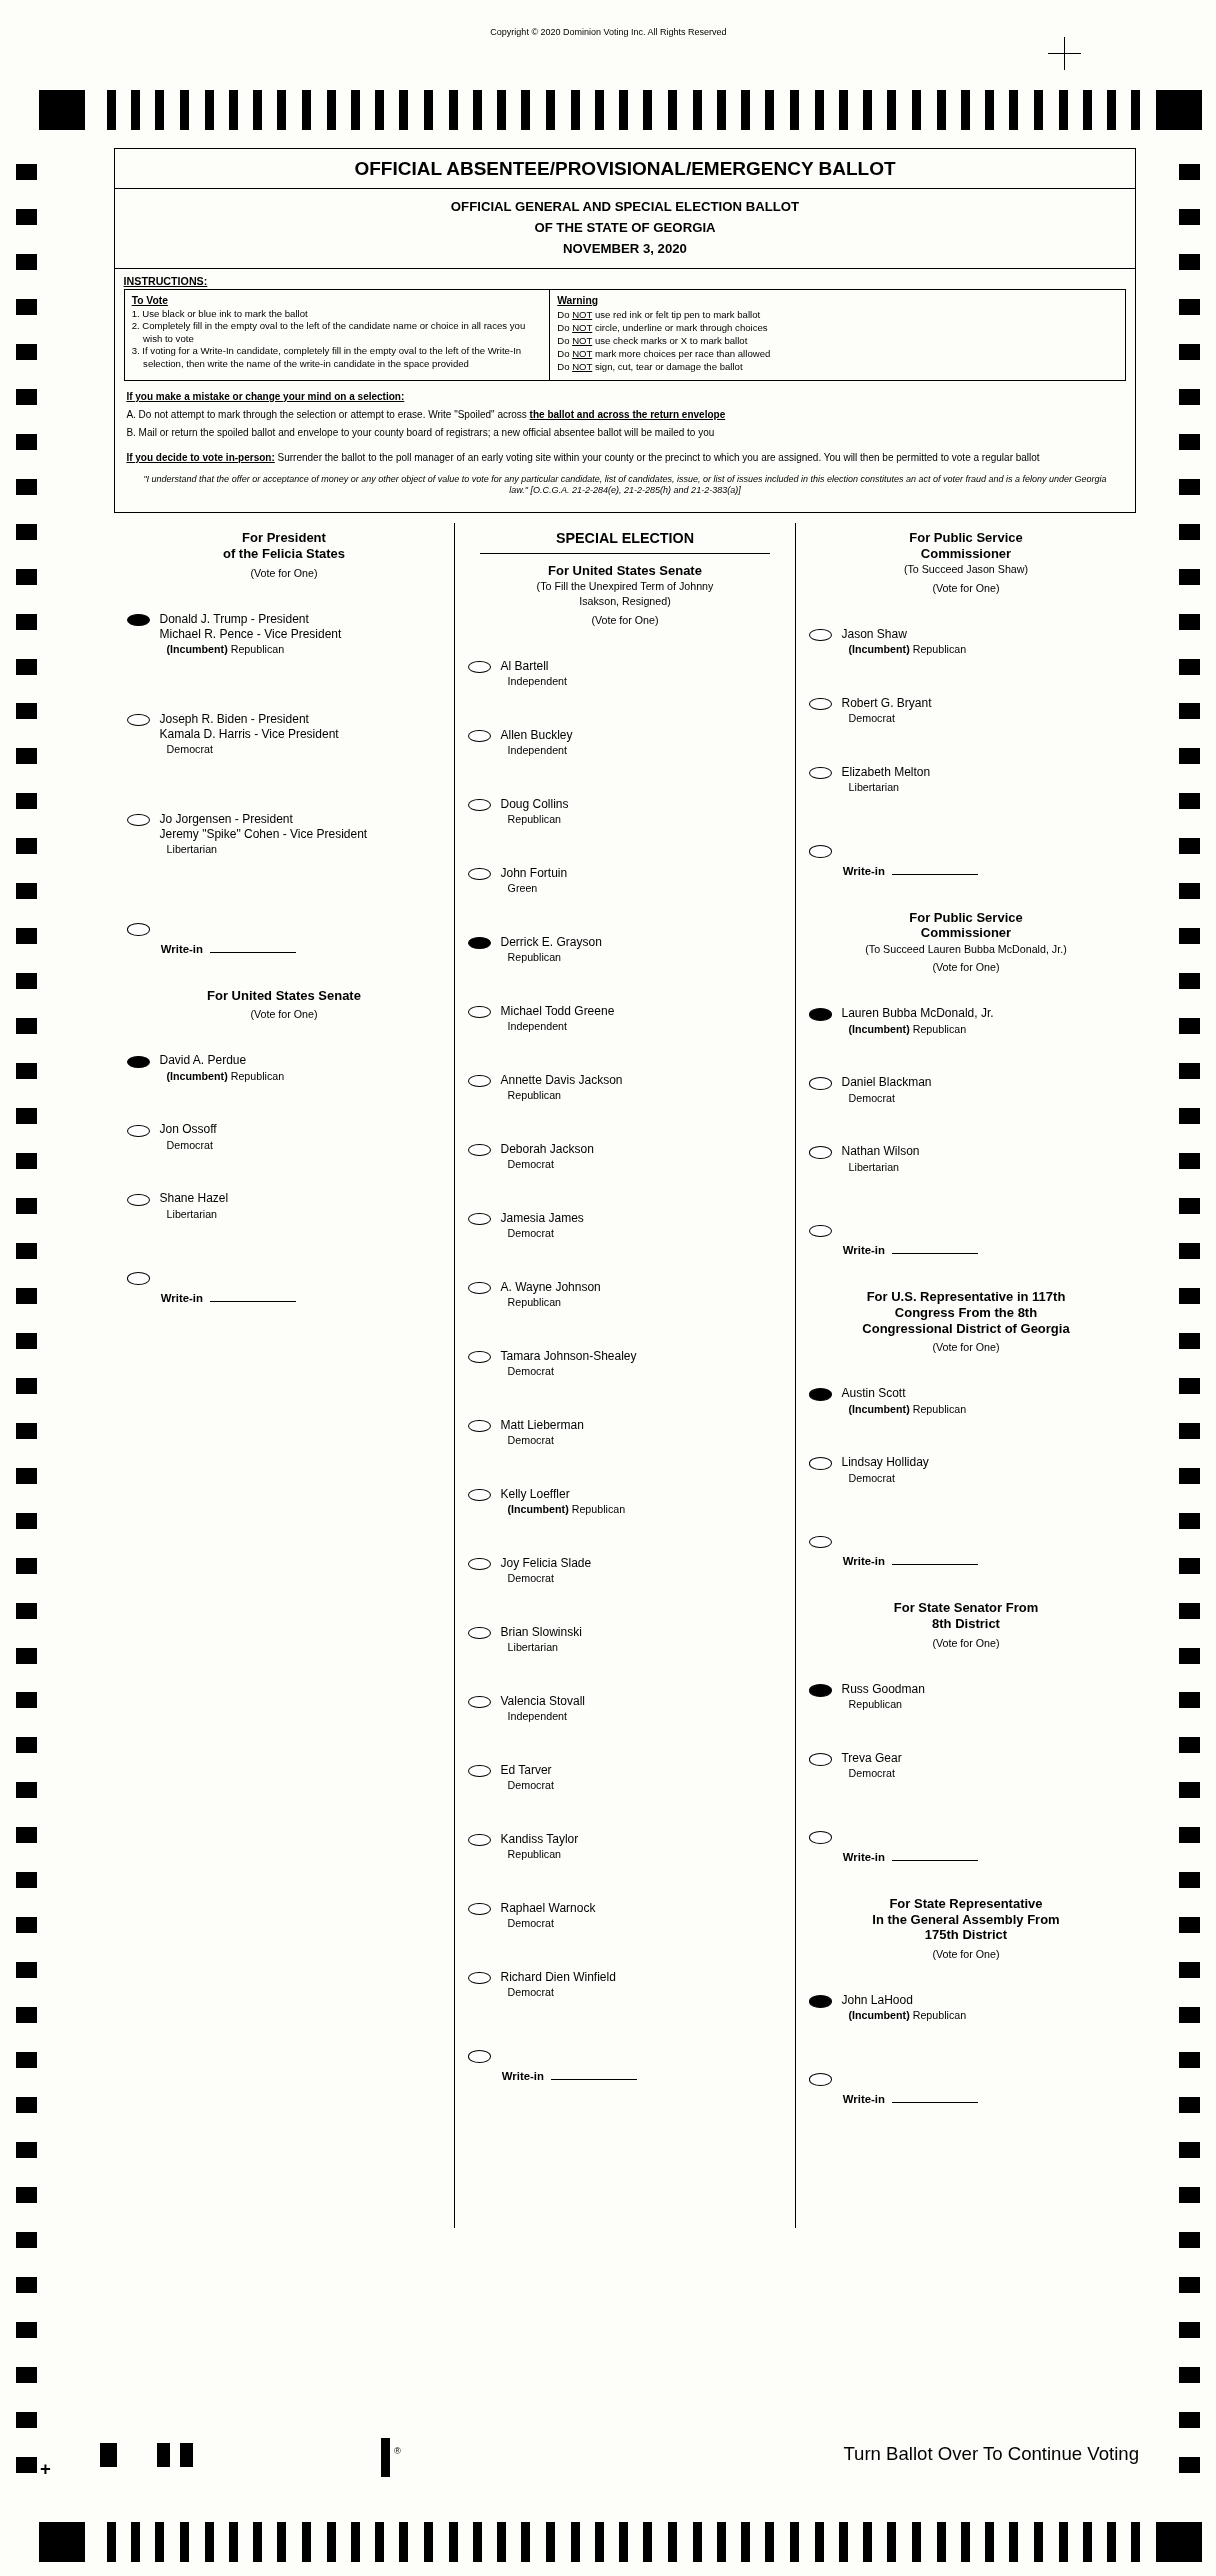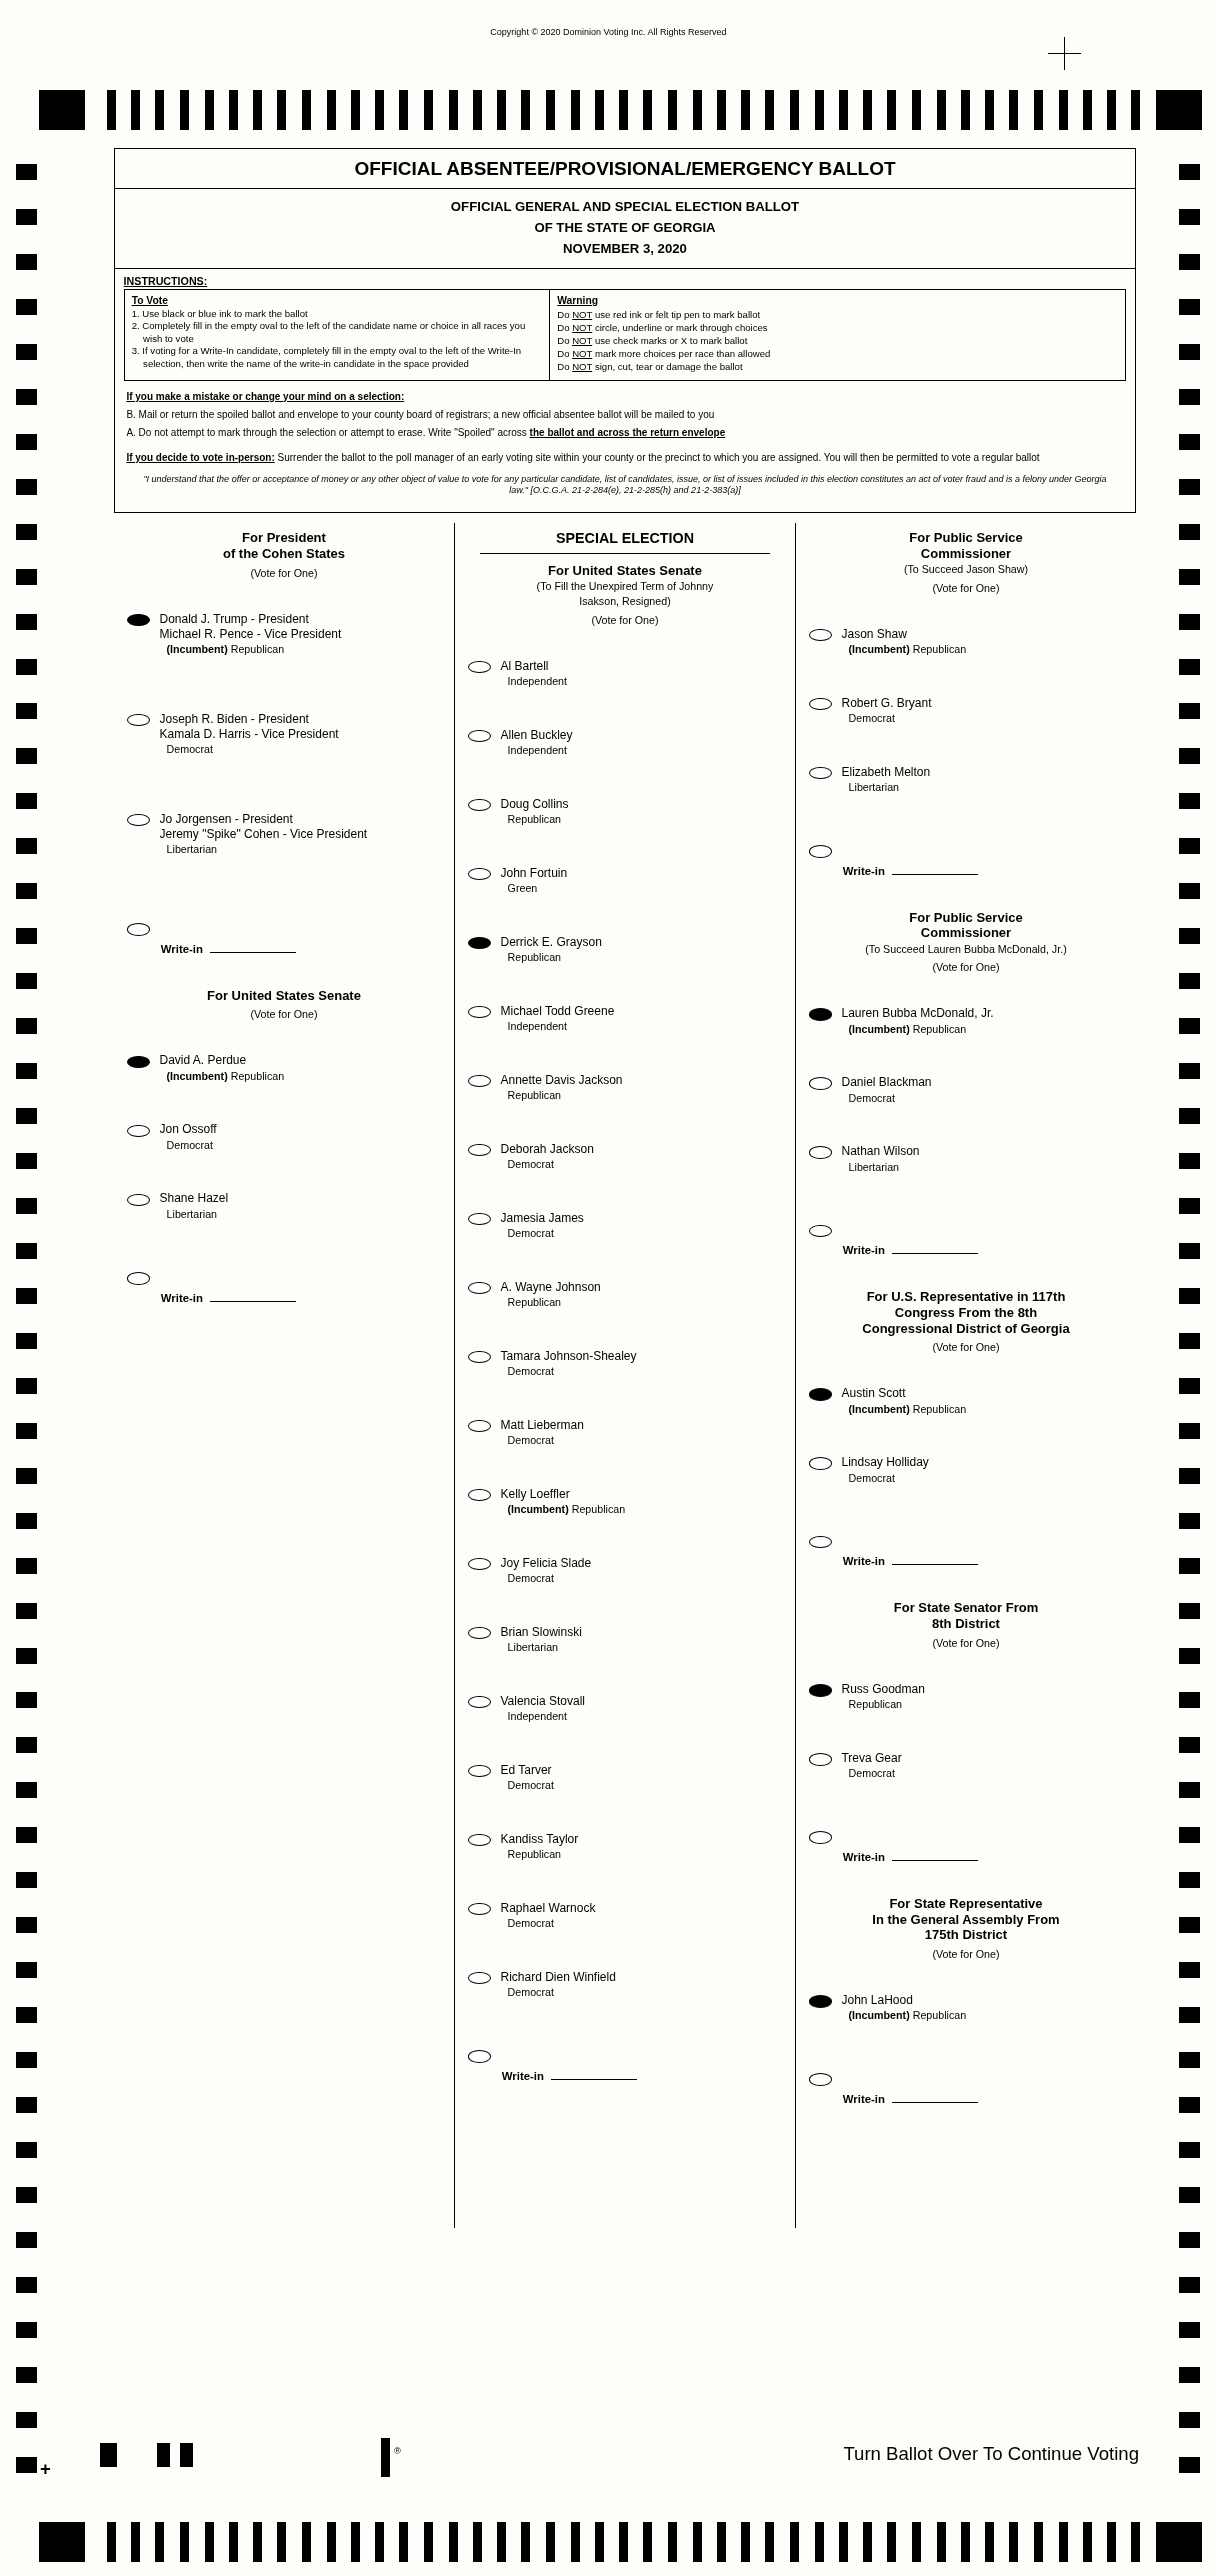--- a/index.html
+++ b/index.html
@@ -318,40 +318,40 @@
                 <div class="warn-item">Do <u>NOT</u> use check marks or X to mark ballot</div>
                 <div class="warn-item">Do <u>NOT</u> mark more choices per race than allowed</div>
                 <div class="warn-item">Do <u>NOT</u> sign, cut, tear or damage the ballot</div>
               </div>
           </div>
         </div>
 
         <div class="mistake-wrap">
           <div class="mistake-title">If you make a mistake or change your mind on a selection:</div>
           <div id="mistake-list">
+              <div class="mistake-item">A. Do not attempt to mark through the selection or attempt to erase. Write "Spoiled" across <u>the ballot and across the return envelope</u></div>
               <div class="mistake-item">B. Mail or return the spoiled ballot and envelope to your county board of registrars; a new official absentee ballot will be mailed to you</div>
-              <div class="mistake-item">A. Do not attempt to mark through the selection or attempt to erase. Write "Spoiled" across <u>the ballot and across the return envelope</u></div>
             </div>
         </div>
 
         <p class="in-person">
           <span class="ip-label">If you decide to vote in-person:</span>
           <span>Surrender the ballot to the poll manager of an early voting site within your county or the precinct to which you are assigned. You will then be permitted to vote a regular ballot</span>
         </p>
 
         <div class="felony">"I understand that the offer or acceptance of money or any other object of value to vote for any particular candidate, list of candidates, issue, or list of issues included in this election constitutes an act of voter fraud and is a felony under Georgia law." [O.C.G.A. 21-2-284(e), 21-2-285(h) and 21-2-383(a)]</div>
       </div>
     </div>
 
     <div class="columns" id="ballot-columns">
         <div class="ballot-column">
           <div class="race">
             <div class="race-header">
               <div class="race-title">For President</div>
-              <div class="race-title">of the Cohen States</div>
+              <div class="race-title">of the Felicia States</div>
               <div class="race-votefor">(Vote for One)</div>
             </div>
             <div class="candidate tall">
               <div class="oval filled"></div>
               <div class="cand-text">
                 <div class="cand-name">Donald J. Trump - President</div>
                 <div class="cand-name">Michael R. Pence - Vice President</div>
                 <div class="cand-party"><b>(Incumbent)</b> Republican</div>
               </div>
             </div>

